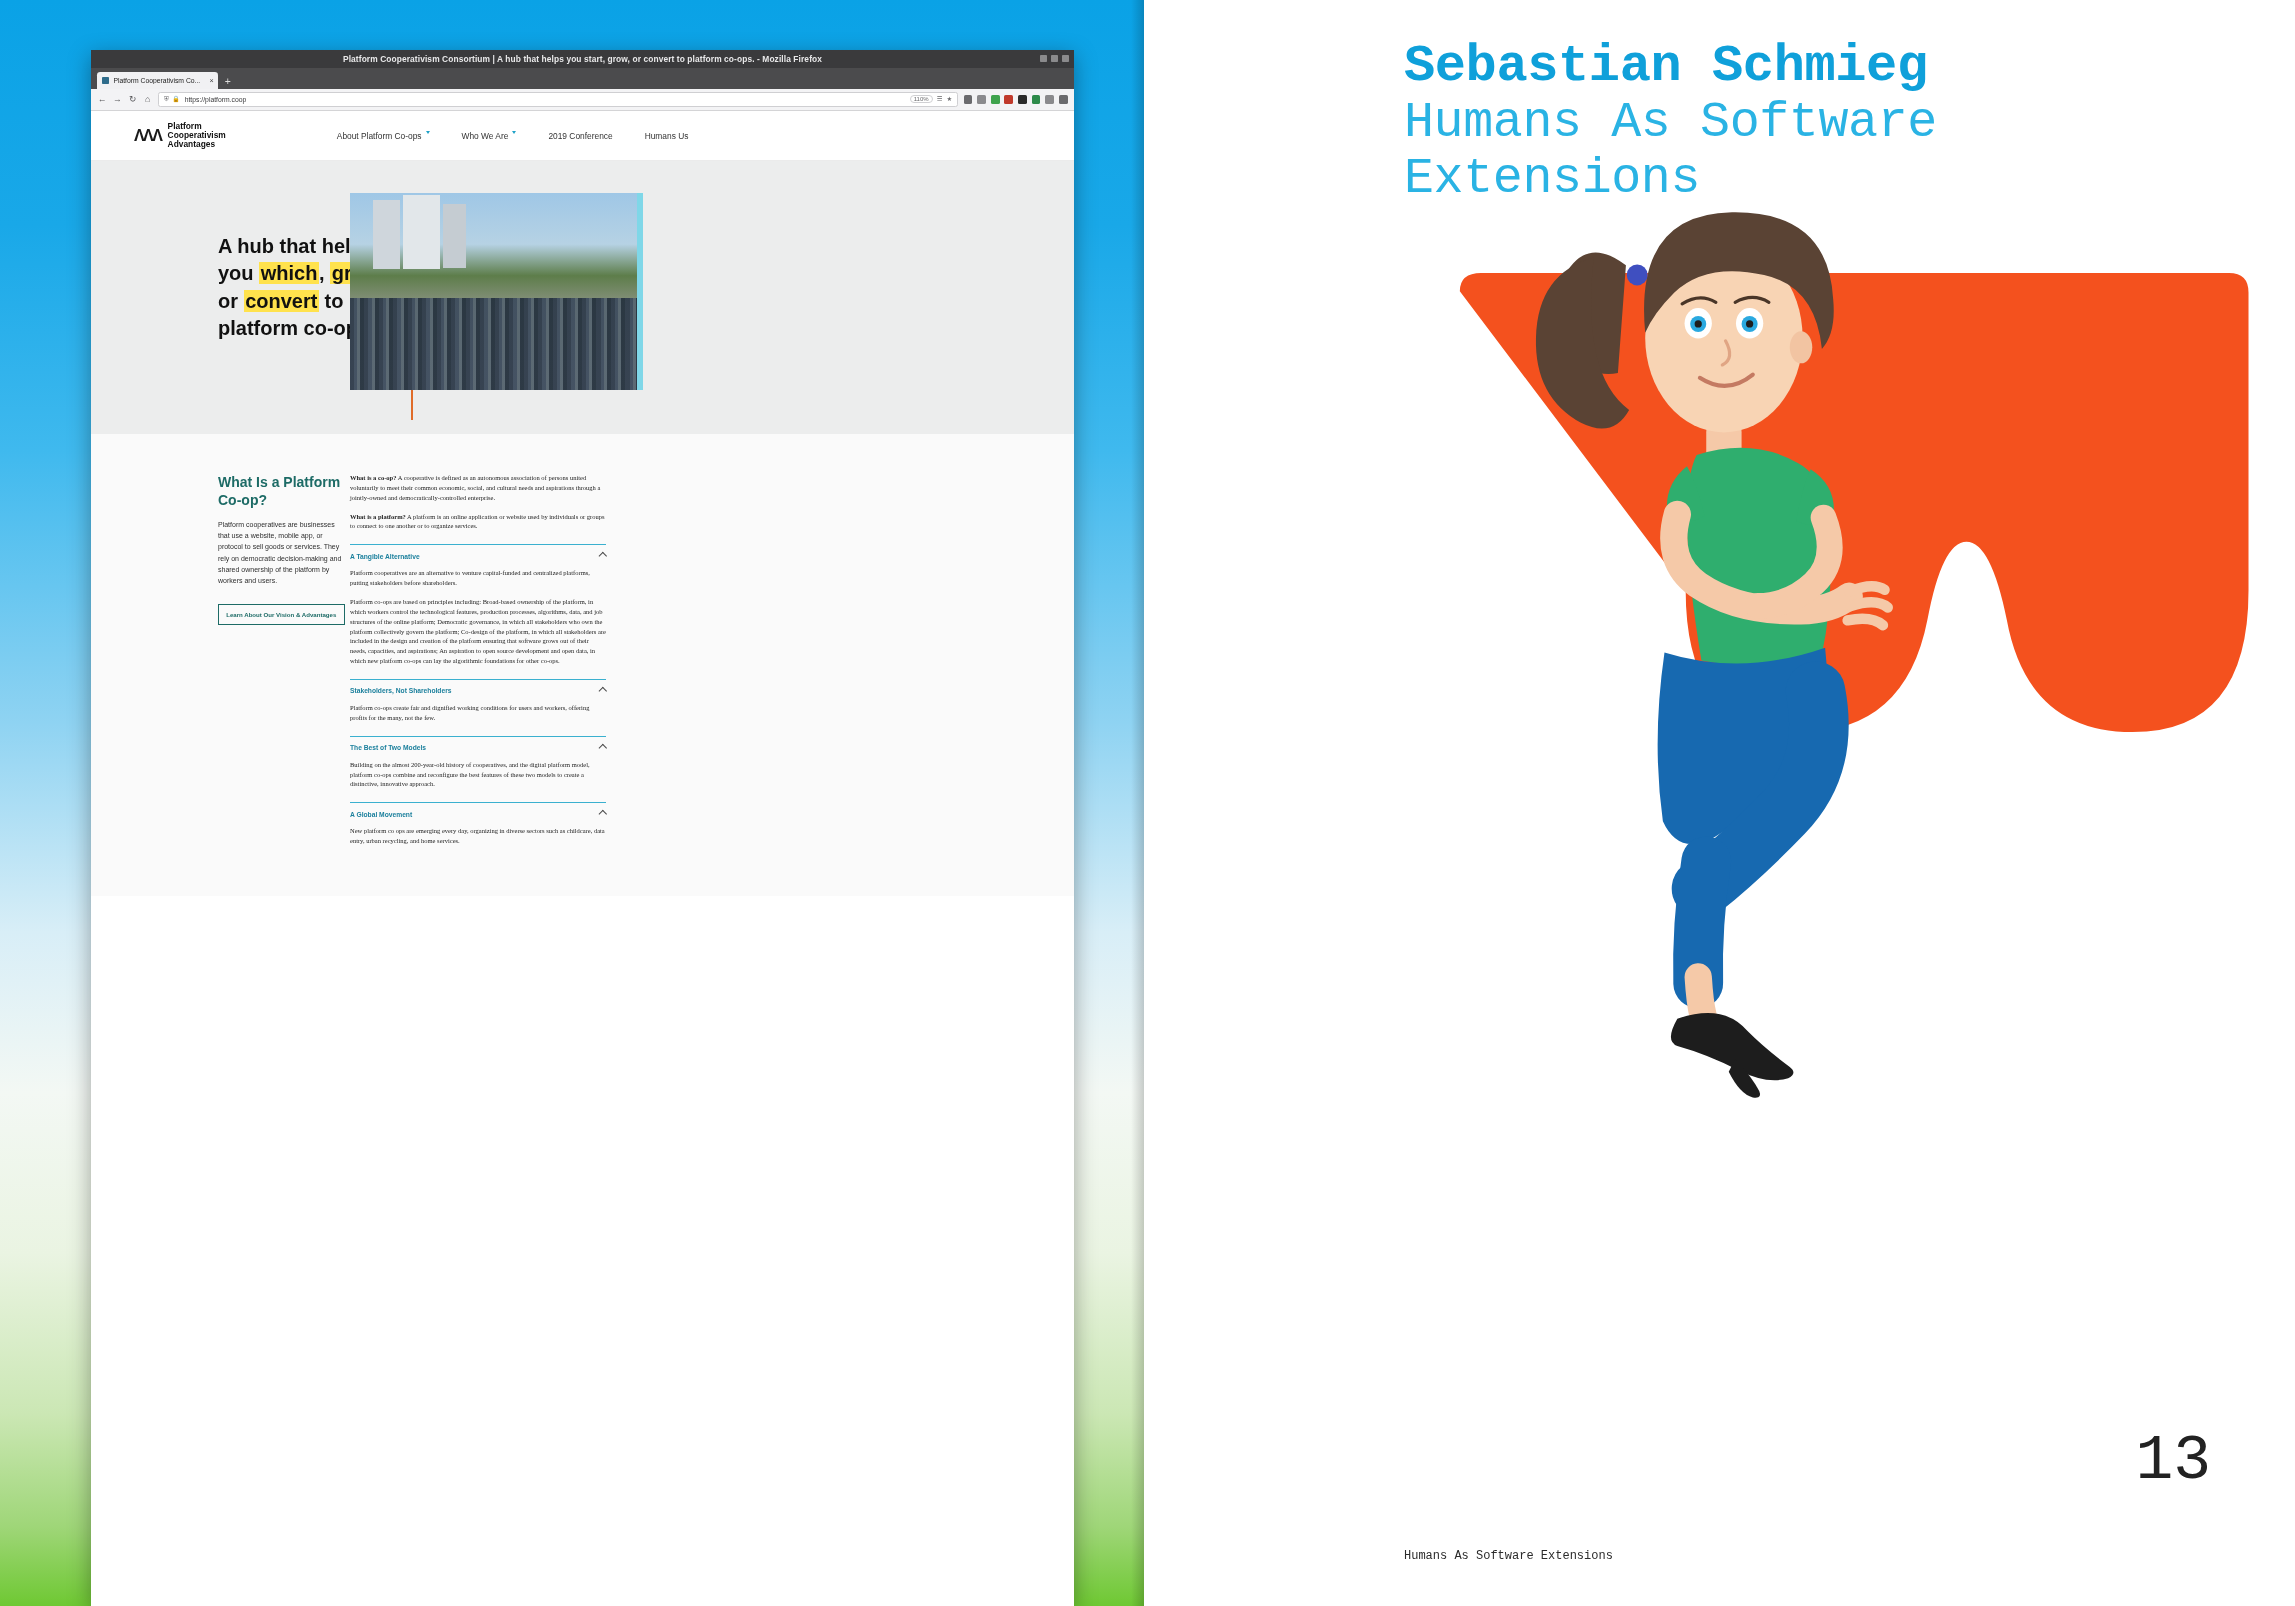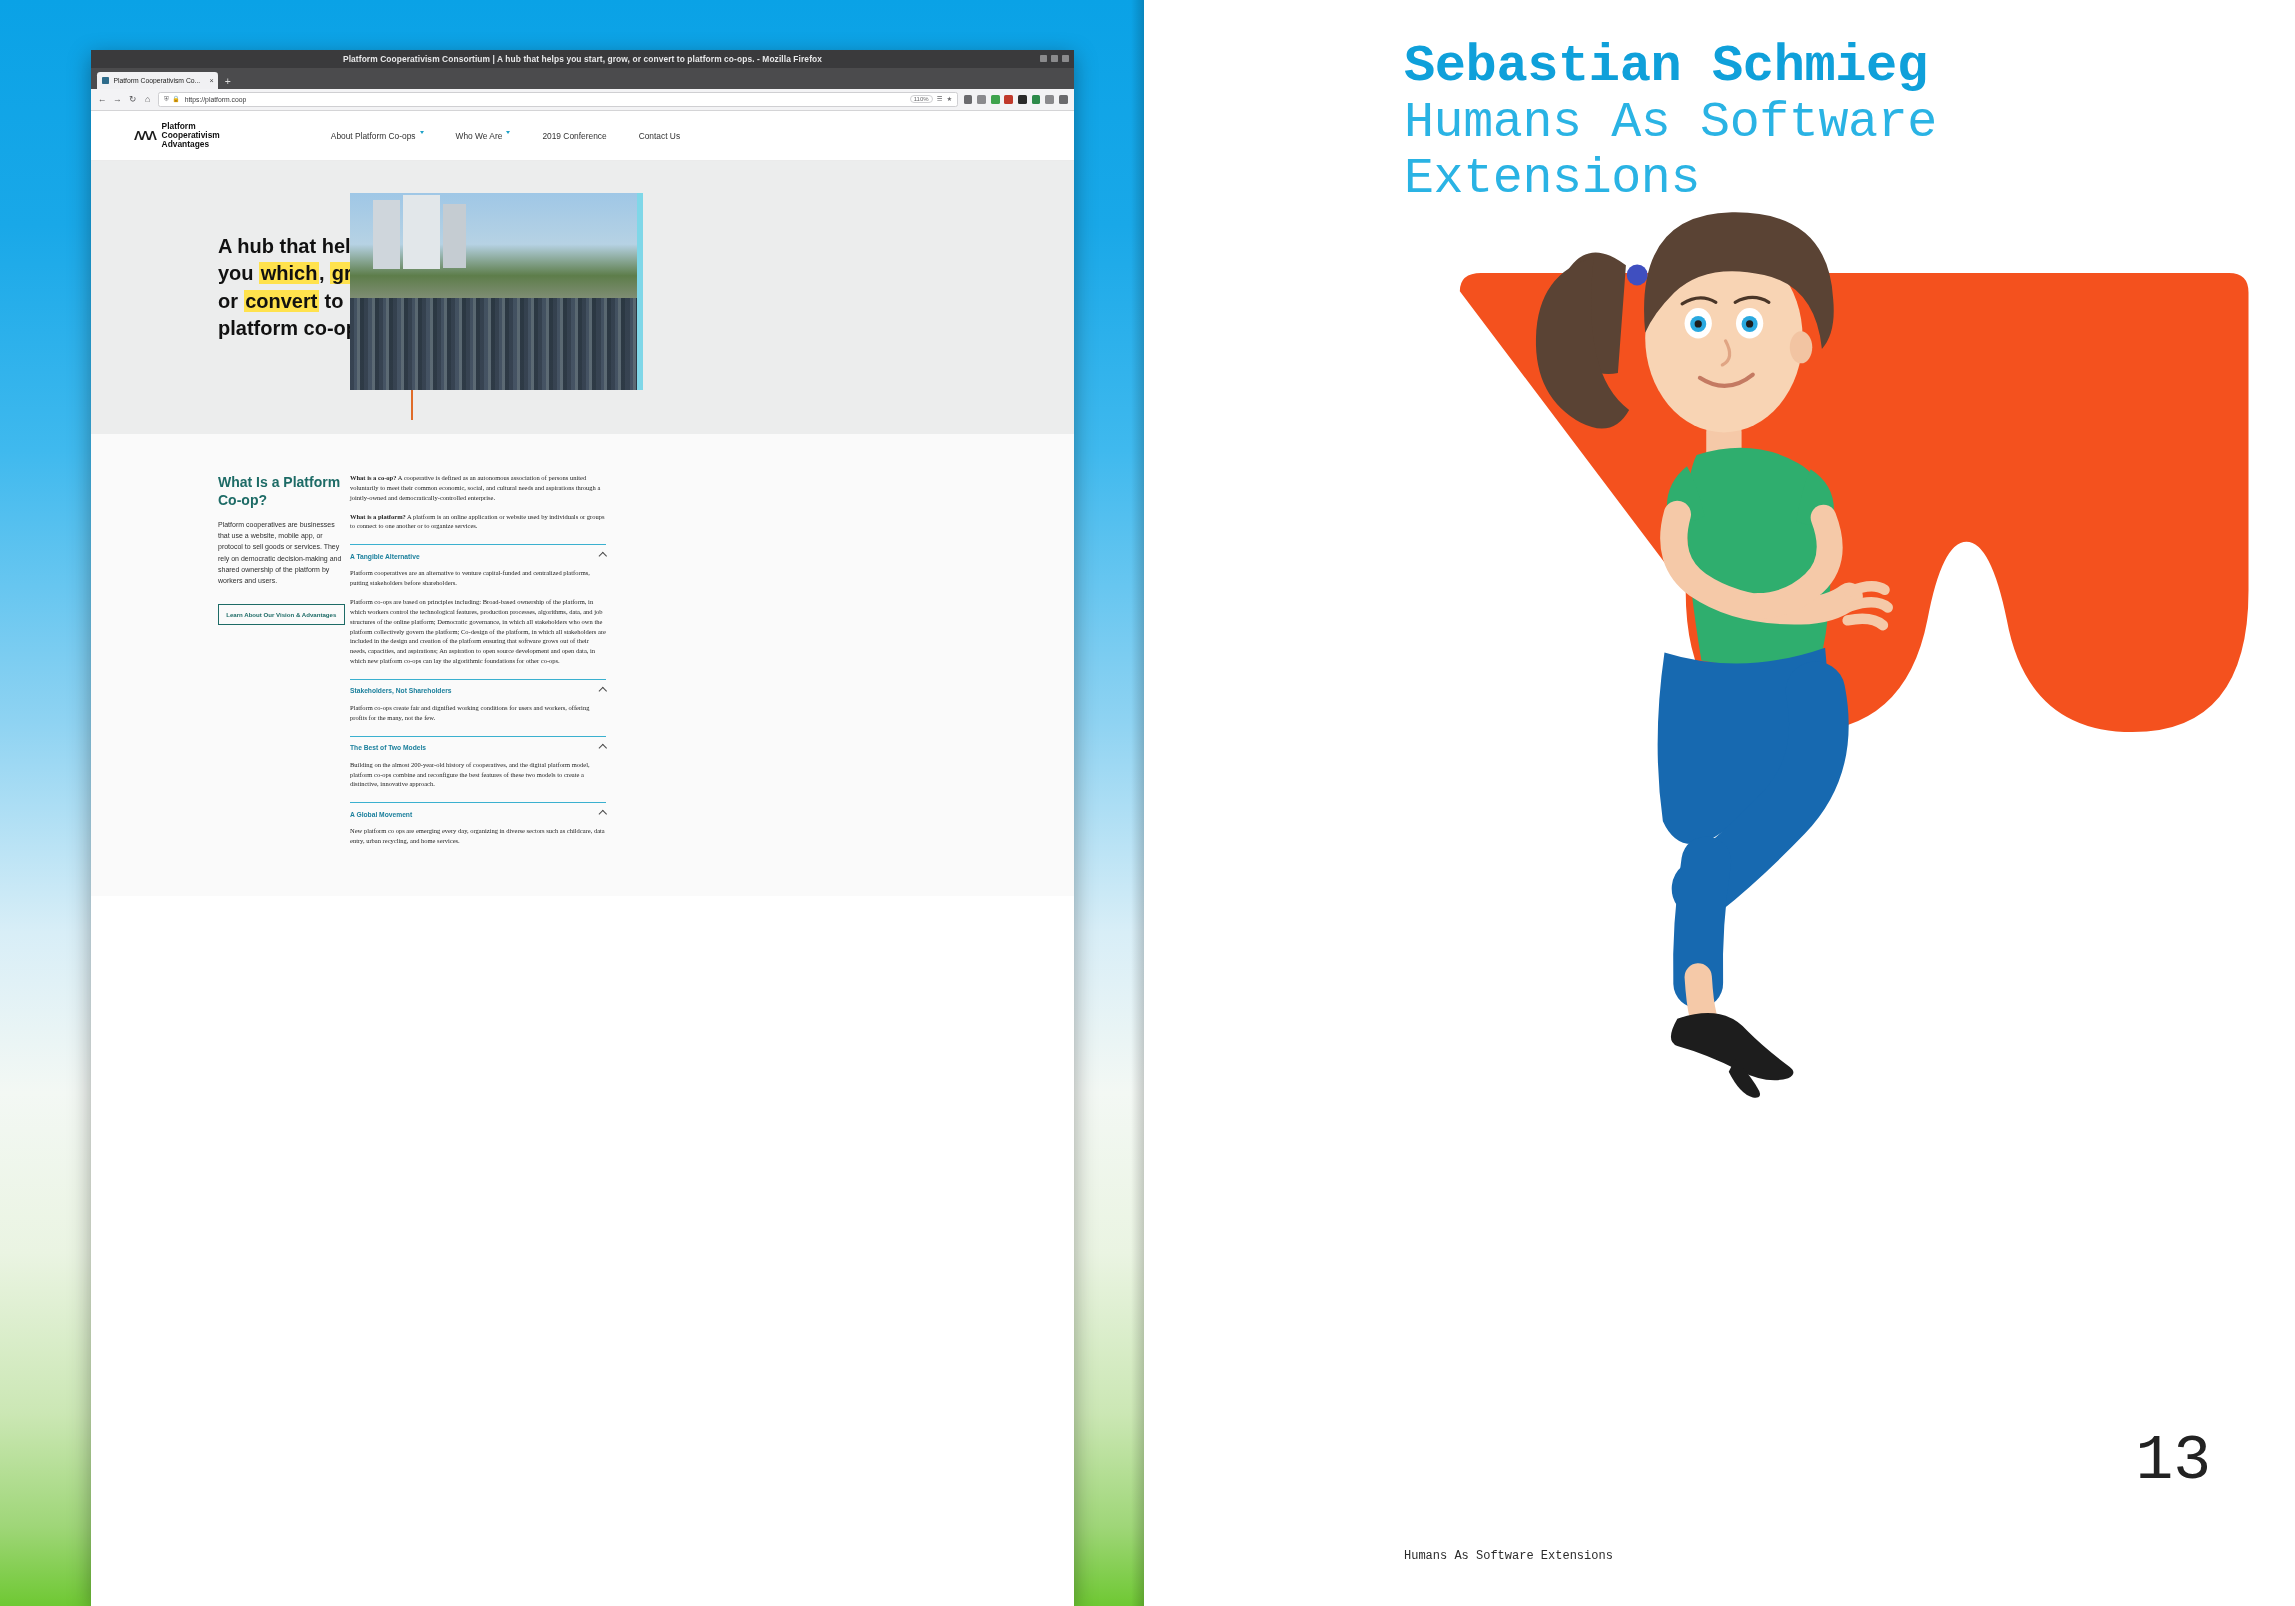--- a/index.html
+++ b/index.html
@@ -87,21 +87,21 @@
   .navbar .rightgroup { display: flex; align-items: center; gap: 4.8px; }
   .navbar .rightgroup i { display: block; width: 8.8px; height: 8.8px; border-radius: 1.6px; }
 
   
   .site { background: #ffffff; height: 1496px; position: relative; overflow: hidden; }
   .site-header {
     height: 50px; background: #ffffff; border-bottom: 0.8px solid #ebebeb;
     display: flex; align-items: center; padding: 0 0 0 43px; gap: 0;
   }
   .logo { display: flex; align-items: center; gap: 6.4px; }
-  .logo .mark { font-size: 13px; color: #1a1a1a; letter-spacing: -1.6px; font-weight: 700; line-height: 1; }
+  .logo .mark { font-size: 16px; color: #1a1a1a; letter-spacing: -1.6px; font-weight: 700; line-height: 1; }
   .logo .words { display: flex; flex-direction: column; line-height: 1.12; }
   .logo .words span { font-size: 8.4px; font-weight: bold; color: #111; }
   .site-nav { display: flex; align-items: center; gap: 32px; margin-left: 111px; }
   .site-nav .navitem { font-size: 8.4px; color: #333; display: flex; align-items: flex-start; gap: 4px; }
   .caret { width: 0; height: 0; border-left: 2.8px solid transparent; border-right: 2.8px solid transparent; border-top: 3.2px solid #1fa2c8; display: inline-block; }
 
   .hero { height: 273px; background: #eceded; position: relative; }
   .hero-text {
     position: absolute; left: 127px; top: 72px; width: 201px;
     font-size: 20px; line-height: 1.36; color: #111; font-weight: 600;
@@ -257,21 +257,21 @@
               <span class="caret"></span>
             </span>
             <span class="navitem">
               <span>Who We Are</span>
               <span class="caret"></span>
             </span>
             <span class="navitem">
               <span>2019 Conference</span>
             </span>
             <span class="navitem">
-              <span>Contact Us</span>
+              <span>Humans Us</span>
             </span>
           </div>
         </div>
 
         <div class="hero">
           <div class="hero-text">
             <span>A hub that helps</span><br>
             <span>you </span><span class="hl">which</span><span>, </span><span class="hl">grow</span><span>,</span><br>
             <span>or </span><span class="hl">convert</span><span> to</span><br>
             <span>platform co-ops.</span>

